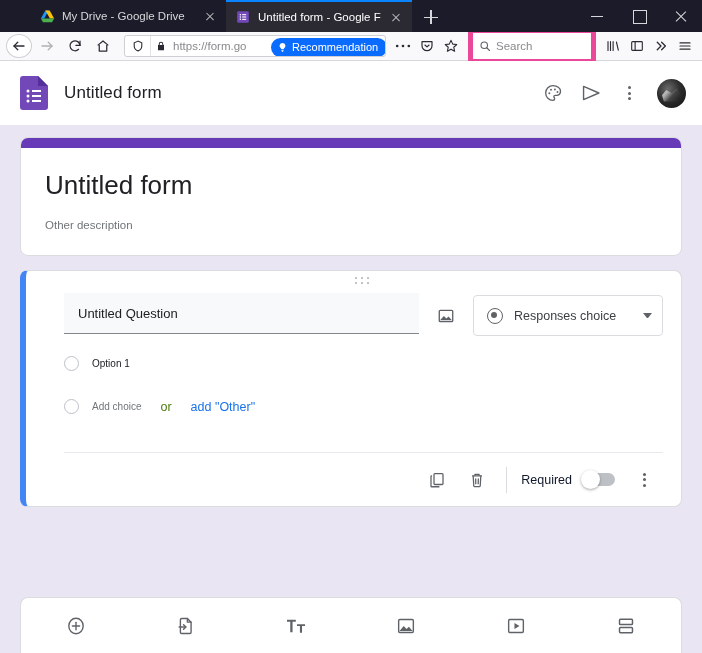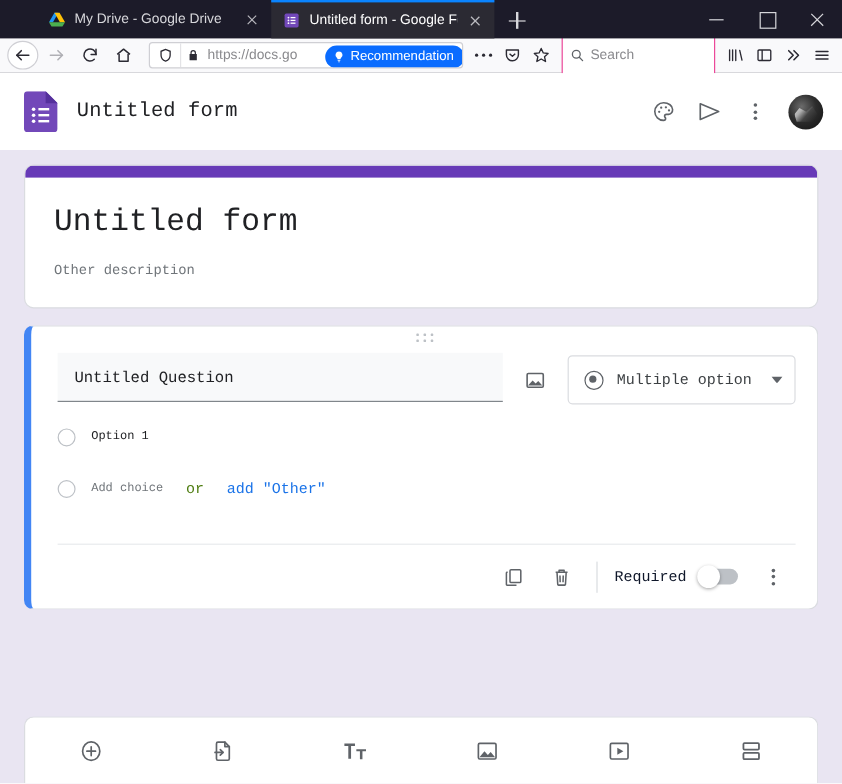--- a/index.html
+++ b/index.html
@@ -111,28 +111,28 @@
     position: absolute; left: 146px; top: 1.5px;
     height: 19px; background: #0a6cff; border-radius: 10px;
     display: flex; align-items: center; gap: 4px;
     padding: 0 9px 0 6px;
     color: #fff; font-size: 11px; white-space: nowrap;
   }
 
   .tbbtn { width: 22px; height: 24px; position: relative; flex: 0 0 22px; }
   .searchbar {
     width: 128px; flex: 0 0 128px; height: 36px;
-    border: 1px solid #ec4899; border-radius: 3px; background: #fff;
+    border: 5px solid #ec4899; border-radius: 3px; background: #fff;
     display: flex; align-items: center; gap: 5px; padding-left: 6px;
     margin: 0 4px;
   }
   .searchbar .ph { font-size: 11.5px; color: #8a8a8e; }
 
   
-  .page { flex: 1 1 auto; background: #fff; display: flex; flex-direction: column; overflow: hidden; font-family: Liberation Mono, monospace; }
+  .page { flex: 1 1 auto; background: #fff; display: flex; flex-direction: column; overflow: hidden; }
 
   .forms-header {
     height: 64px; flex: 0 0 64px;
     display: flex; align-items: center;
     padding: 0 16px 0 20px;
     background: #fff;
   }
   .forms-logo { width: 28px; height: 34px; flex: 0 0 28px; position: relative; margin-right: 16px; }
   .forms-title { font-size: 17px; color: #202124; letter-spacing: .1px; }
   .hdr-spacer { flex: 1 1 auto; }
@@ -185,21 +185,21 @@
   .title-card { margin-bottom: 14px; position: relative; }
   .title-card .accent { height: 10px; background: #673ab7; }
   .title-card .body { padding: 22px 24px 24px; }
   .form-title-txt { font-size: 26px; color: #202124; font-weight: 400; line-height: 1.2; }
   .form-desc-txt { font-size: 11.5px; color: #70757a; margin-top: 18px; }
 
   .q-card {
     display: flex; position: relative;
     border-left: 6px solid #4285f4;
   }
-  .q-body { flex: 1 1 auto; padding: 0 18px 0 22px; position: relative; }
+  .q-body { flex: 1 1 auto; padding: 0 18px 0 22px; position: relative; margin-left: 16px; }
 
   .drag-handle {
     position: absolute; left: 0; right: 0; top: 6px;
     display: flex; justify-content: center;
   }
   .dots3x2 {
     width: 14px; height: 9px;
     display: grid; grid-template-columns: repeat(3, 2px); grid-template-rows: repeat(2, 2px);
     gap: 3px 4px;
   }
@@ -351,21 +351,21 @@
       <span class="url-shield">
         <svg class="center" width="13" height="13" viewBox="0 0 24 24" fill="none" stroke="#2b2a33" stroke-width="2">
           <path d="M12 3 5 6v6c0 4.3 3 7.7 7 9 4-1.3 7-4.7 7-9V6z"></path>
         </svg>
       </span>
       <span class="url-lock">
         <svg class="center" width="11" height="11" viewBox="0 0 24 24" fill="#2b2a33">
           <path d="M7 10V7.5a5 5 0 0 1 10 0V10h1.6v11H5.4V10zm2.2 0h5.6V7.5a2.8 2.8 0 0 0-5.6 0z"></path>
         </svg>
       </span>
-      <span class="url-text">https://docs.go</span>
+      <span class="url-text">https://form.go</span>
       <span class="rec-pill">
         <svg width="11" height="11" viewBox="0 0 24 24" fill="#ffffff">
           <path d="M12 2a6.4 6.4 0 0 0-3.6 11.7c.6.5.9 1.1.9 1.8v.5h5.4v-.5c0-.7.3-1.3.9-1.8A6.4 6.4 0 0 0 12 2z"></path>
           <rect x="9.3" y="17.3" width="5.4" height="1.7" rx=".85"></rect>
           <rect x="10.1" y="20" width="3.8" height="1.7" rx=".85"></rect>
         </svg>
         <span>Recommendation</span>
       </span>
     </div>
 
@@ -497,21 +497,21 @@
 
             <span class="q-img-btn">
               <svg class="center" width="19" height="19" viewBox="0 0 24 24" fill="none" stroke="#5f6368" stroke-width="1.7" stroke-linejoin="round">
                 <rect x="3.5" y="4.8" width="17" height="14.4" rx="1.3"></rect>
                 <path d="M4.4 17.4 9.3 12l3.2 3.3 2.7-2.6 4.3 4.7" fill="#5f6368" stroke="none"></path>
               </svg>
             </span>
 
             <div class="type-select">
               <span class="radio-ico"></span>
-              <span class="type-label">Multiple option</span>
+              <span class="type-label">Responses choice</span>
               <span class="caret"></span>
             </div>
           </div>
 
           <div class="opt-row">
             <span class="opt-circle"></span>
             <span class="opt-text">Option 1</span>
           </div>
 
           <div class="opt-row second">

